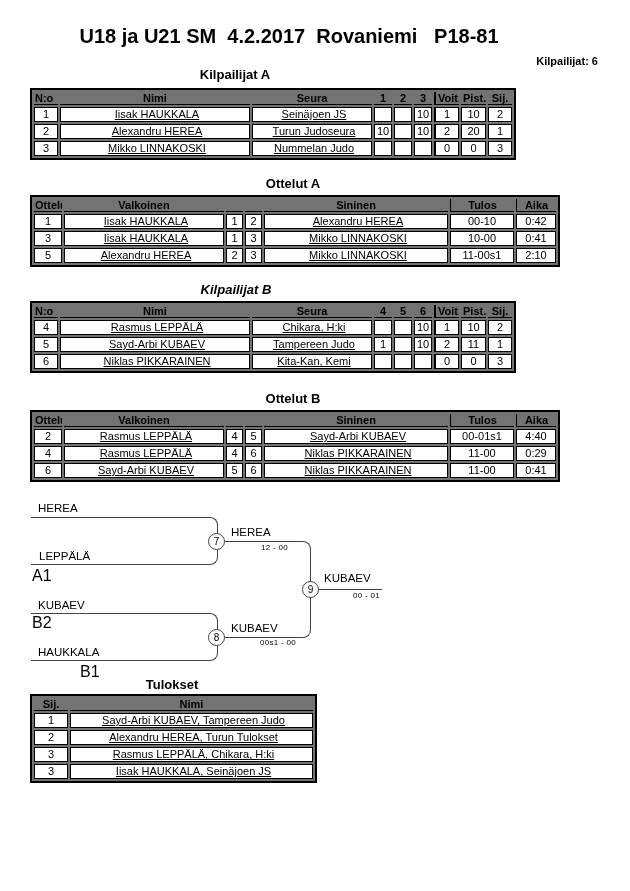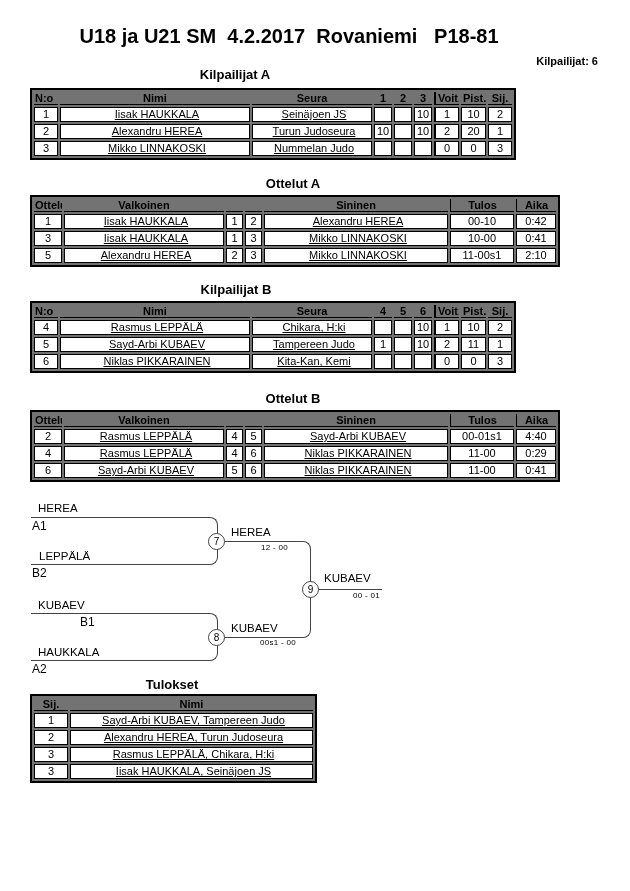--- a/index.html
+++ b/index.html
@@ -7,21 +7,21 @@
     width:630px; height:891px; position:relative; overflow:hidden;
     background:#ffffff; color:#000000;
     font-family:"Liberation Sans","DejaVu Sans",sans-serif;
   }
   .main-title { position:absolute; top:25px; left:0; width:578px; text-align:center;
     font-size:20px; font-weight:bold; white-space:pre; }
   .participants { position:absolute; top:55px; right:32px; font-size:11px; font-weight:bold; }
   .sec-title { position:absolute; width:200px; text-align:center; font-size:13px; font-weight:bold; }
   #t-ka-title {left:135px; top:67px;}
   #t-oa-title {left:193px; top:176px;}
-  #t-kb-title {left:136px; top:282px;}
+  #t-kb-title {left:136px; top:282px;font-style:italic;}
   #t-ob-title {left:193px; top:391px;}
   #t-tu-title {left:72px;  top:677px;}
 
   .tw { position:absolute; border:2px solid #000; box-sizing:border-box; background:#737373; }
   #tbl-ka {left:30px; top:88px;  width:486px;}
   #tbl-oa {left:30px; top:195px; width:530px;}
   #tbl-kb {left:30px; top:301px; width:486px;}
   #tbl-ob {left:30px; top:410px; width:530px;}
   #tbl-tu {left:30px; top:694px; width:287px;}
 
@@ -58,21 +58,21 @@
   #b-c9 {left:302px; top:581px;}
 
   .br-name { position:absolute; font-size:11.5px; white-space:nowrap; }
   #b-s1 {left:38px; top:502px;}
   #b-s2 {left:39px; top:550px;}
   #b-s3 {left:38px; top:599px;}
   #b-s4 {left:38px; top:646px;}
   #b-w1n {left:231px; top:526px;}
   #b-w2n {left:231px; top:622px;}
   #b-w3n {left:324px; top:572px;}
-  .br-seed { position:absolute; font-size:12px; }
+  .br-seed { position:absolute; font-size:16px;margin-top:48px; }
   #b-d1 {left:32px; top:519px;}
   #b-d2 {left:32px; top:566px;}
   #b-d3 {left:32px; top:615px;padding-left:48px;}
   #b-d4 {left:32px; top:662px;}
   .br-score { position:absolute; font-size:8px; letter-spacing:0.3px; white-space:nowrap;margin-left:26px; }
   #b-w1s {left:235px; top:543px;}
   #b-w2s {left:234px; top:638px;}
   #b-w3s {left:327px; top:591px;}
 </style>
 </head>
@@ -364,21 +364,21 @@
         <th>Nimi</th>
       </tr>
     </thead>
     <tbody>
       <tr>
         <td>1</td>
         <td class="lft">Sayd-Arbi KUBAEV, Tampereen Judo</td>
       </tr>
       <tr>
         <td>2</td>
-        <td class="lft">Alexandru HEREA, Turun Judoseura</td>
+        <td class="lft">Alexandru HEREA, Turun Tulokset</td>
       </tr>
       <tr>
         <td>3</td>
         <td class="lft">Rasmus LEPPÄLÄ, Chikara, H:ki</td>
       </tr>
       <tr>
         <td>3</td>
         <td class="lft">Iisak HAUKKALA, Seinäjoen JS</td>
       </tr>
     </tbody>

